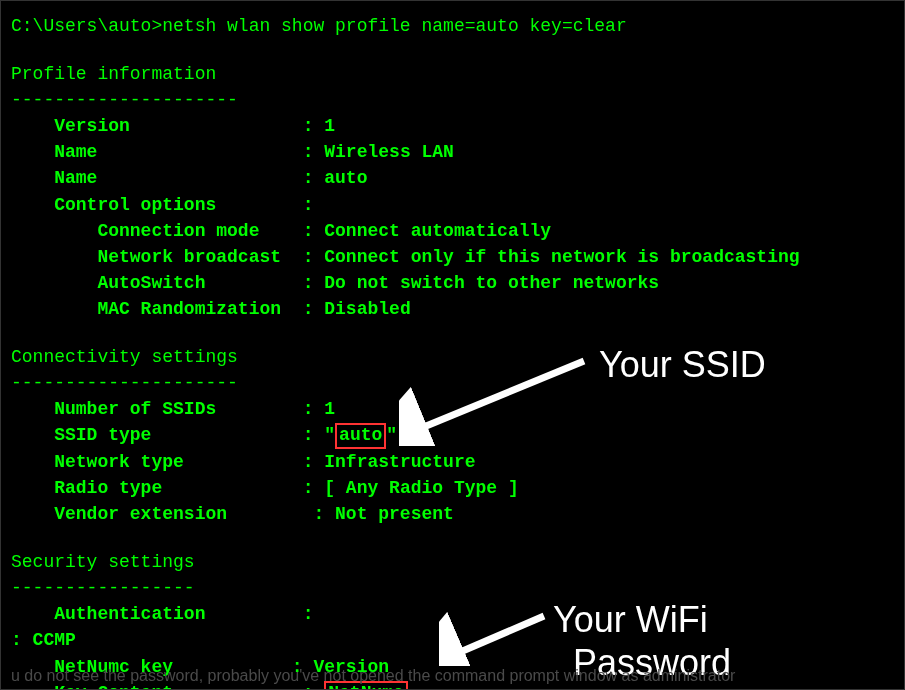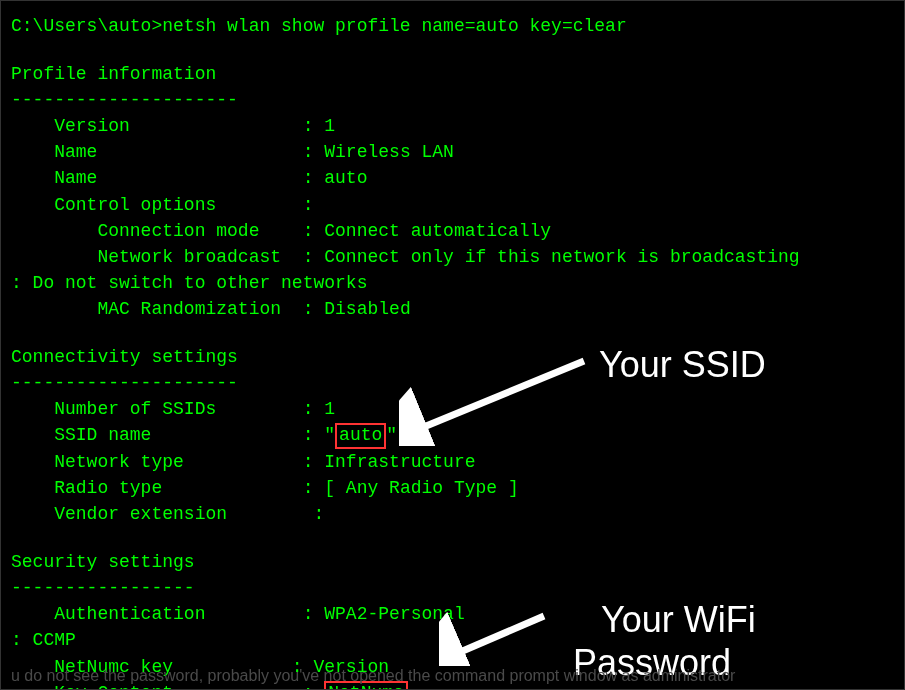--- a/index.html
+++ b/index.html
@@ -26,20 +26,21 @@
     }
     .section-header {
       white-space: pre;
     }
     .divider {
       white-space: pre;
     }
     .kv-row {
       white-space: pre;
       display: flex;
+      font-weight: bold;
     }
     .kv-key {
       white-space: pre;
     }
     .kv-sep {
       white-space: pre;
     }
     .kv-val {
       white-space: pre;
       position: relative;
@@ -78,44 +79,44 @@
 <div class="prompt-line"><span>C:\Users\auto&gt;</span><span>netsh wlan show profile name=auto key=clear</span></div>
 
 <div class="section-header">Profile information</div>
 <div class="divider">---------------------</div>
 <div class="kv-row"><span class="kv-key">    Version                </span><span class="kv-sep">: </span><span class="kv-val">1</span></div>
 <div class="kv-row"><span class="kv-key">    Name                   </span><span class="kv-sep">: </span><span class="kv-val">Wireless LAN</span></div>
 <div class="kv-row"><span class="kv-key">    Name                   </span><span class="kv-sep">: </span><span class="kv-val">auto</span></div>
 <div class="kv-row"><span class="kv-key">    Control options        </span><span class="kv-sep">:</span></div>
 <div class="kv-row"><span class="kv-key">        Connection mode    </span><span class="kv-sep">: </span><span class="kv-val">Connect automatically</span></div>
 <div class="kv-row"><span class="kv-key">        Network broadcast  </span><span class="kv-sep">: </span><span class="kv-val">Connect only if this network is broadcasting</span></div>
-<div class="kv-row"><span class="kv-sep">: </span><span class="kv-val">Do not switch to other networks</span></div>
+<div class="kv-row"><span class="kv-key">        AutoSwitch         </span><span class="kv-sep">: </span><span class="kv-val">Do not switch to other networks</span></div>
 <div class="kv-row"><span class="kv-key">        MAC Randomization  </span><span class="kv-sep">: </span><span class="kv-val">Disabled</span></div>
 
 <div class="section-gap"></div>
 
 <div class="section-header">Connectivity settings</div>
 <div class="divider">---------------------</div>
 <div class="kv-row"><span class="kv-key">    Number of SSIDs        </span><span class="kv-sep">: </span><span class="kv-val">1</span></div>
-<div class="kv-row"><span class="kv-key">    SSID name              </span><span class="kv-sep">: </span><span class="kv-val"><span>"</span><span class="highlight-box">auto</span><span>"</span></span></div>
+<div class="kv-row"><span class="kv-key">    SSID type              </span><span class="kv-sep">: </span><span class="kv-val"><span>"</span><span class="highlight-box">auto</span><span>"</span></span></div>
 <div class="kv-row"><span class="kv-key">    Network type           </span><span class="kv-sep">: </span><span class="kv-val">Infrastructure</span></div>
 <div class="kv-row"><span class="kv-key">    Radio type             </span><span class="kv-sep">: </span><span class="kv-val">[ Any Radio Type ]</span></div>
-<div class="kv-row"><span class="kv-key">    Vendor extension        </span><span class="kv-sep">: </span></div>
+<div class="kv-row"><span class="kv-key">    Vendor extension        </span><span class="kv-sep">: </span><span class="kv-val">Not present</span></div>
 
 <div class="section-gap"></div>
 
 <div class="section-header">Security settings</div>
 <div class="divider">-----------------</div>
-<div class="kv-row"><span class="kv-key">    Authentication         </span><span class="kv-sep">: </span><span class="kv-val">WPA2-Personal</span></div>
+<div class="kv-row"><span class="kv-key">    Authentication         </span><span class="kv-sep">: </span></div>
 <div class="kv-row"><span class="kv-sep">: </span><span class="kv-val">CCMP</span></div>
 <div class="kv-row"><span class="kv-key">    NetNumc key           </span><span class="kv-sep">: </span><span class="kv-val">Version</span></div>
 <div class="kv-row"><span class="kv-key">    Key Content            </span><span class="kv-sep">: </span><span class="kv-val"><span class="highlight-box">NetNumc</span></span></div>
 
 <div class="annotation" style="top:338px; left:598px;">Your SSID</div>
-<div class="annotation" style="top:593px; left:552px;margin-left:48px;">Your WiFi</div>
+<div class="annotation" style="top:593px; left:552px;">Your WiFi</div>
 <div class="annotation" style="top:636px; left:552px;margin-left:20px;">Password</div>
 
 <svg class="arrow" style="top:355px; left:398px;" width="190" height="90" viewBox="0 0 190 90">
   <defs>
     <marker id="ah1" markerWidth="12" markerHeight="12" refX="2" refY="6" orient="auto">
       <polygon points="0,0 12,6 0,12" fill="#ffffff"></polygon>
     </marker>
   </defs>
   <line x1="185" y1="5" x2="15" y2="75" stroke="#ffffff" stroke-width="7" marker-end="url(#ah1)"></line>
 </svg>

